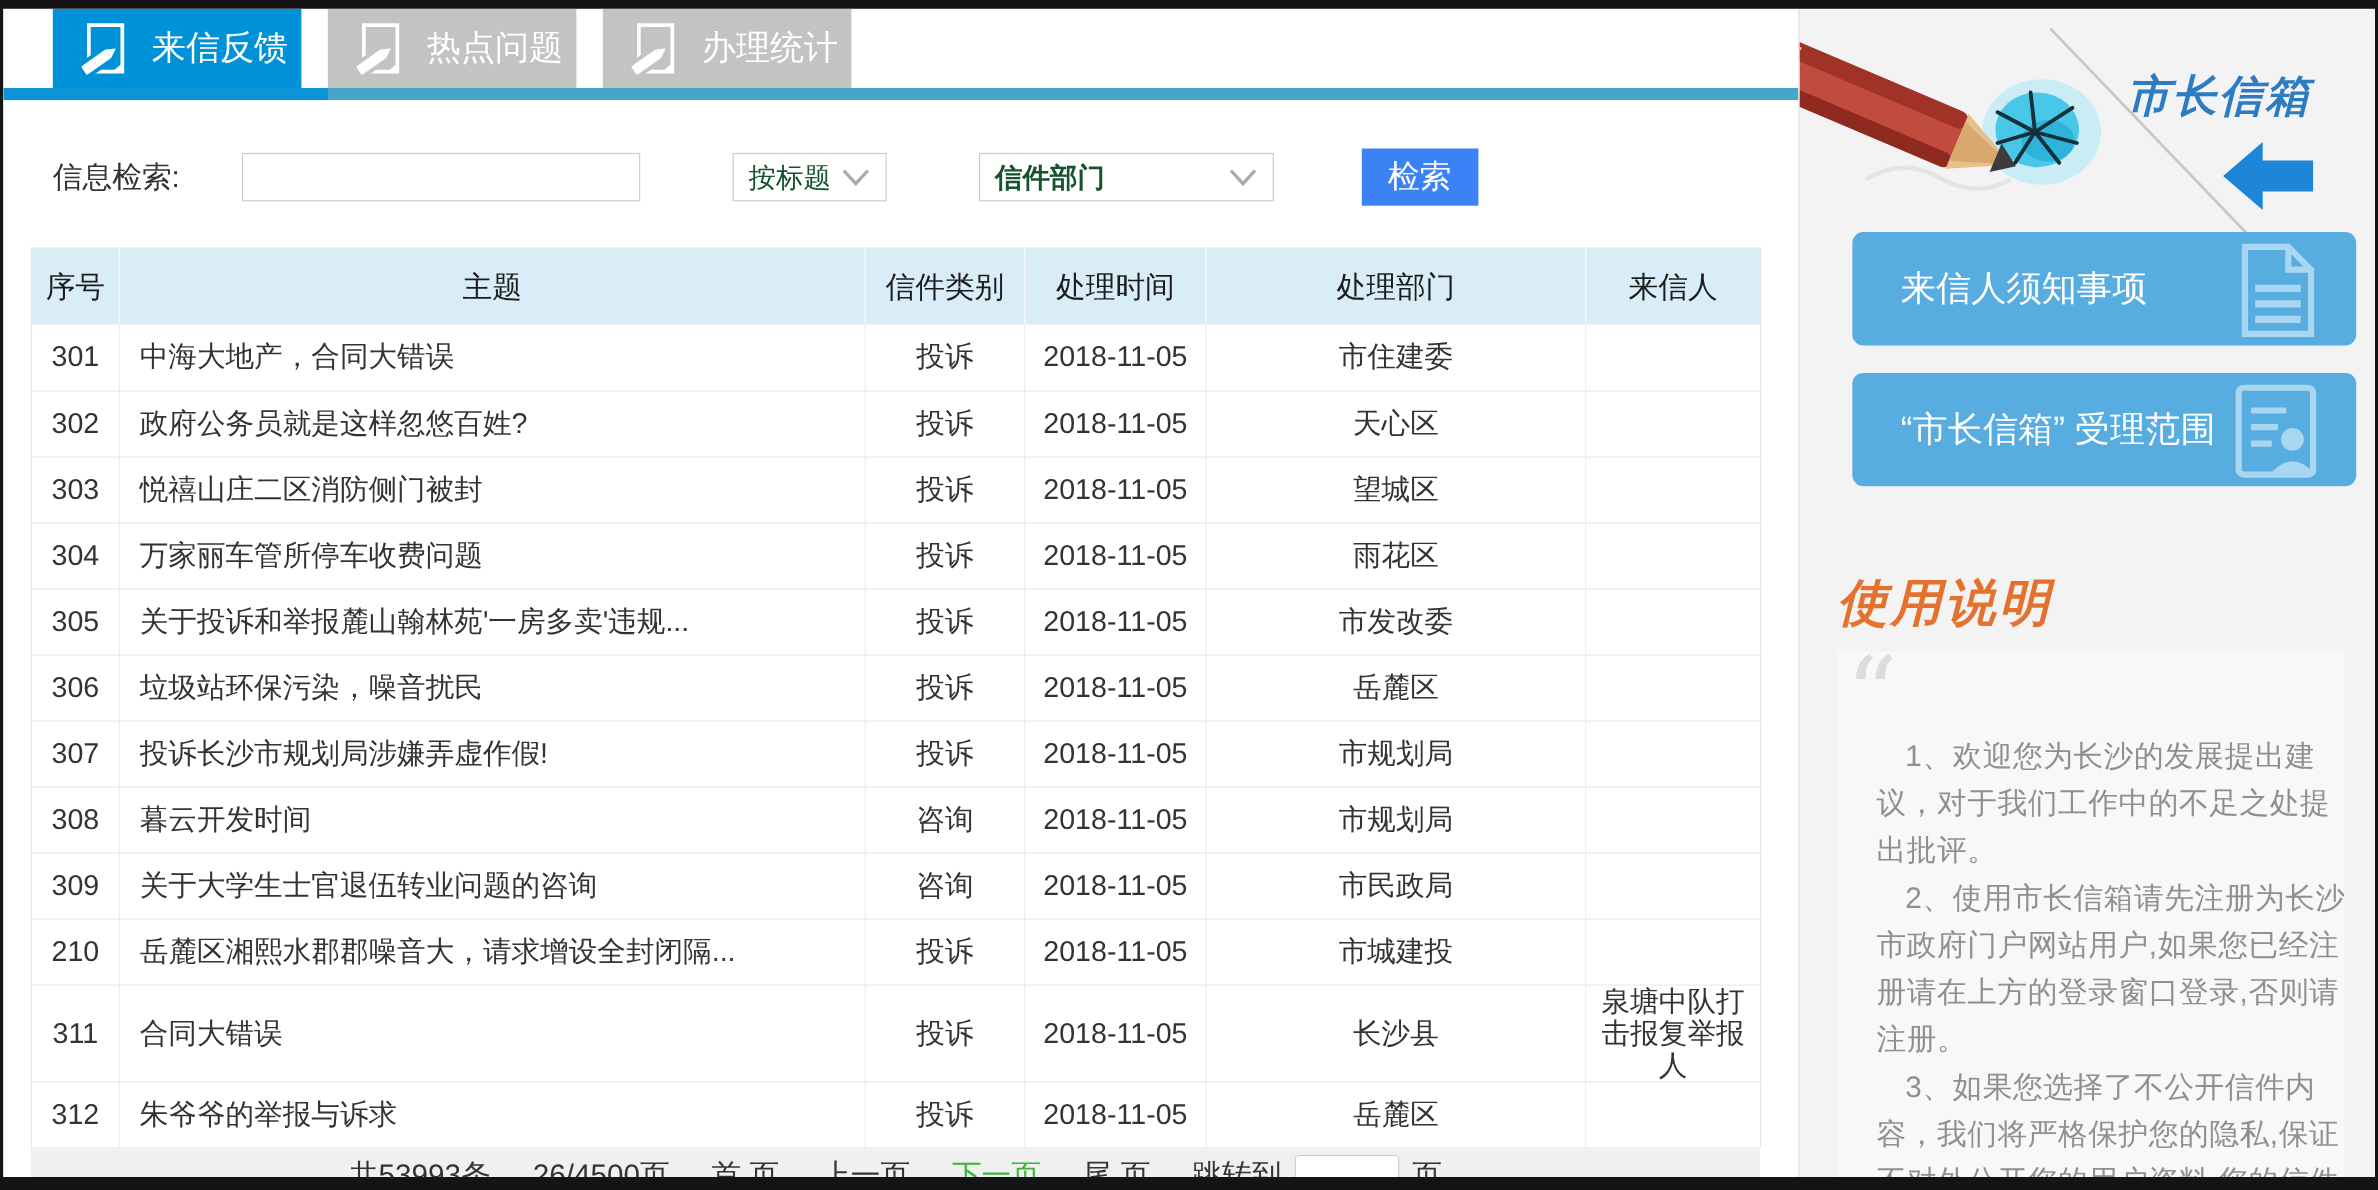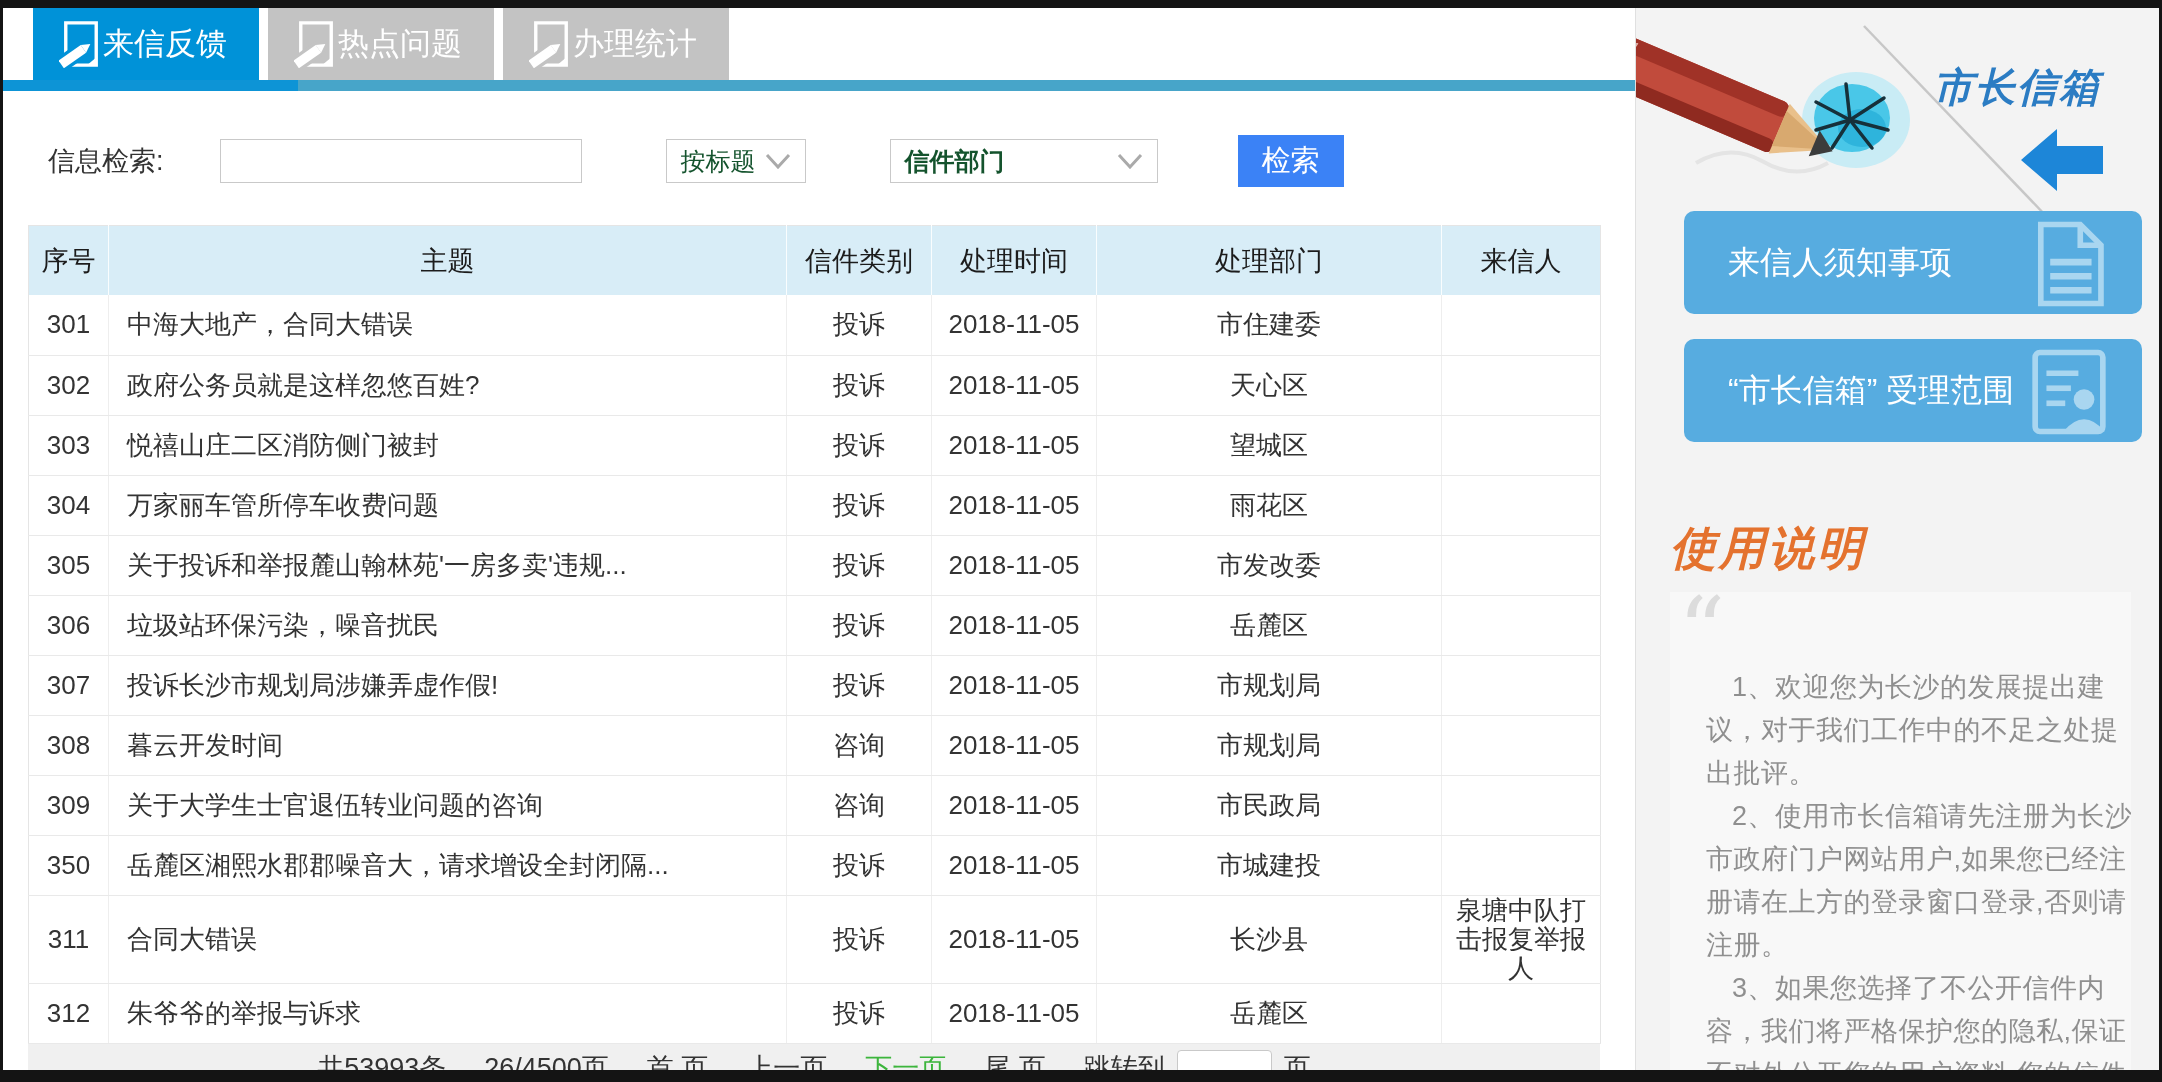--- a/index.html
+++ b/index.html
@@ -9,23 +9,23 @@
     -webkit-font-smoothing:antialiased;
   }
   .page{
     position:absolute;top:8px;left:3px;right:3px;bottom:12px;
     background:#fff;display:flex;overflow:hidden;
   }
   
   .main{width:1632px;flex:0 0 auto;position:relative;background:#fff;}
   .tabbar{display:flex;gap:9px;padding-left:30px;height:72px;}
   .tab{
-    width:226px;height:72px;display:flex;align-items:center;
+    width:226px;height:72px;display:flex;align-items:center;gap:20px;
     padding-left:26px;box-sizing:border-box;cursor:pointer;
-    background:#c3c3c3;--bg:#c3c3c3;color:#fff;font-size:31px;
+    background:#c3c3c3;--bg:#c3c3c3;color:#fff;font-size:31px;margin-left:15px;
   }
   .tab.active{background:#0092d8;--bg:#0092d8;}
   .tab .ticon{width:44px;height:48px;flex:0 0 auto;}
   .underline{
     height:11px;width:1632px;
     background:linear-gradient(to right,#0d94d6 0,#0d94d6 295px,#47a5c9 295px,#47a5c9 100%);
   }
   .searchrow{display:flex;align-items:center;margin:44px 0 0 45px;gap:44px;}
   .searchrow .lbl{font-size:27px;color:#333;}
   .txt{
@@ -259,21 +259,21 @@
       </tr>
           <tr>
         <td class="c-id">309</td>
         <td class="c-subject">关于大学生士官退伍转业问题的咨询</td>
         <td class="c-type">咨询</td>
         <td class="c-date">2018-11-05</td>
         <td class="c-dept">市民政局</td>
         <td class="c-sender"></td>
       </tr>
           <tr>
-        <td class="c-id">350</td>
+        <td class="c-id">210</td>
         <td class="c-subject">岳麓区湘熙水郡郡噪音大，请求增设全封闭隔...</td>
         <td class="c-type">投诉</td>
         <td class="c-date">2018-11-05</td>
         <td class="c-dept">市城建投</td>
         <td class="c-sender"></td>
       </tr>
           <tr>
         <td class="c-id">311</td>
         <td class="c-subject">合同大错误</td>
         <td class="c-type">投诉</td>

